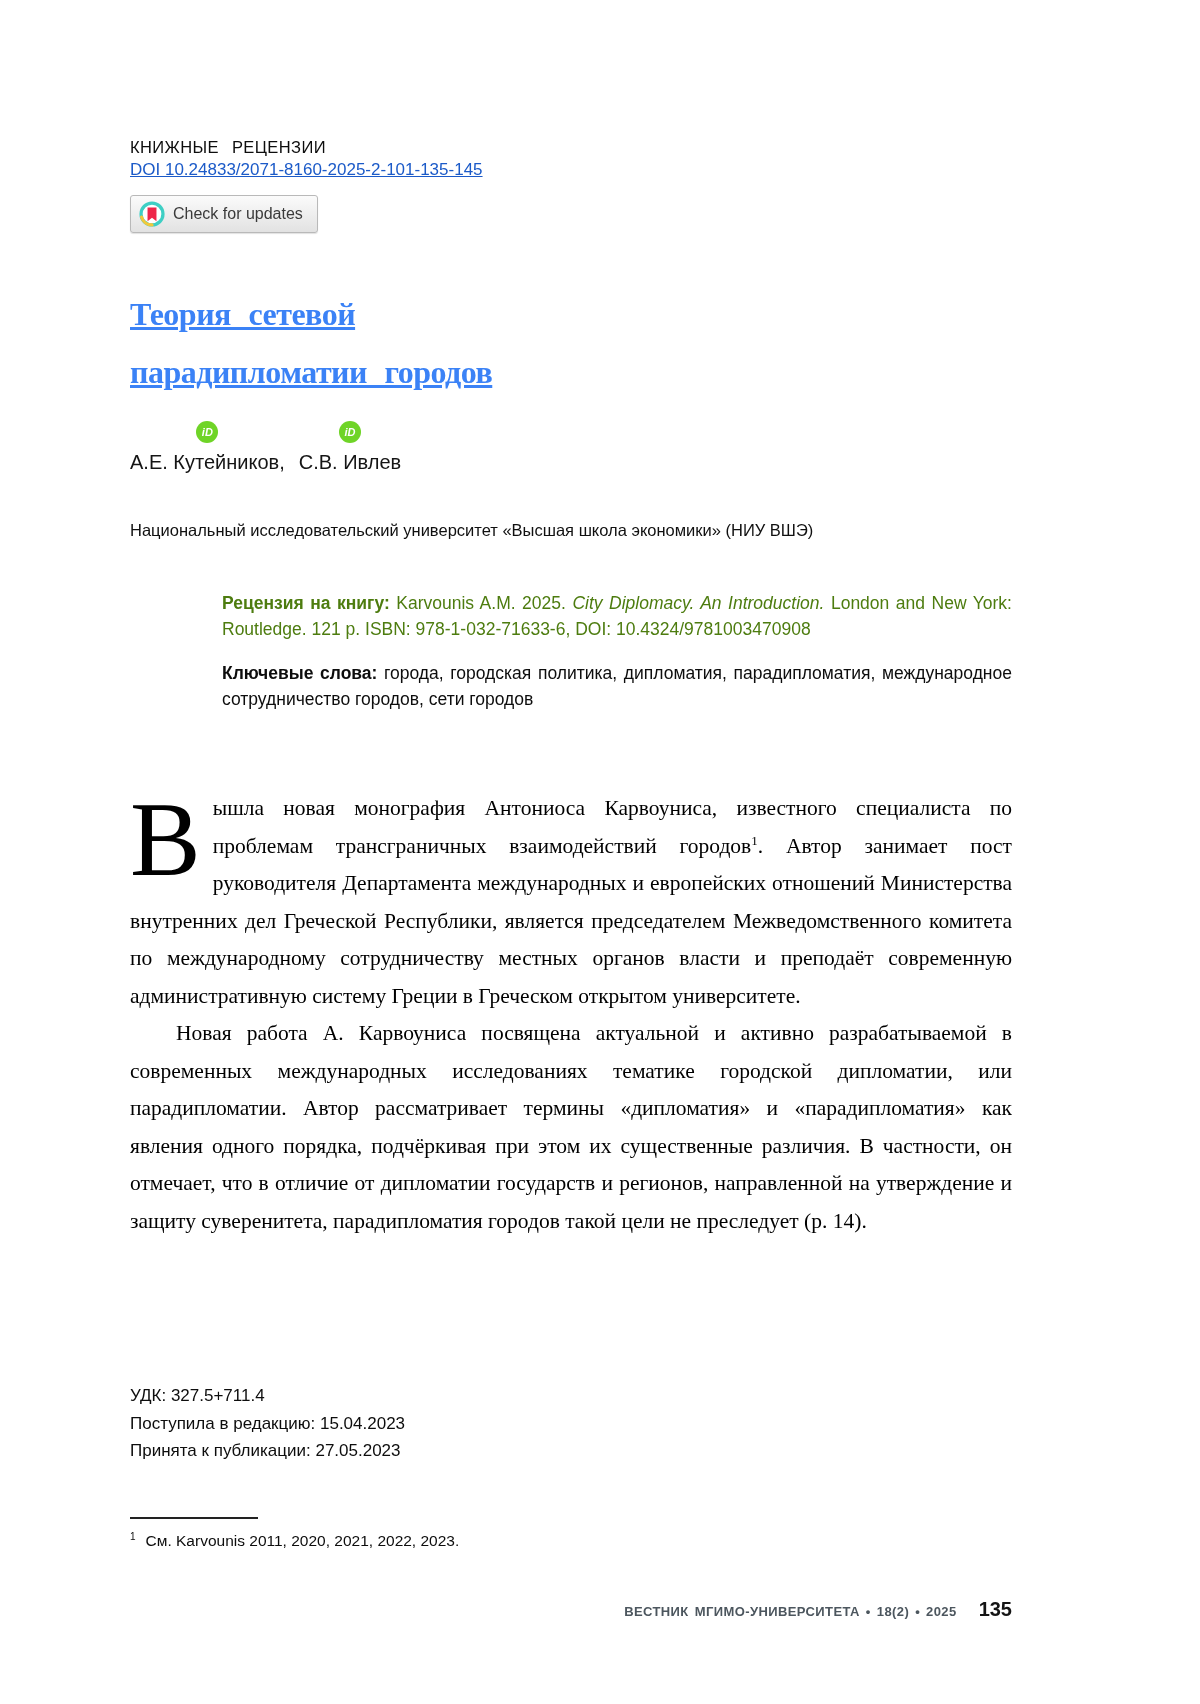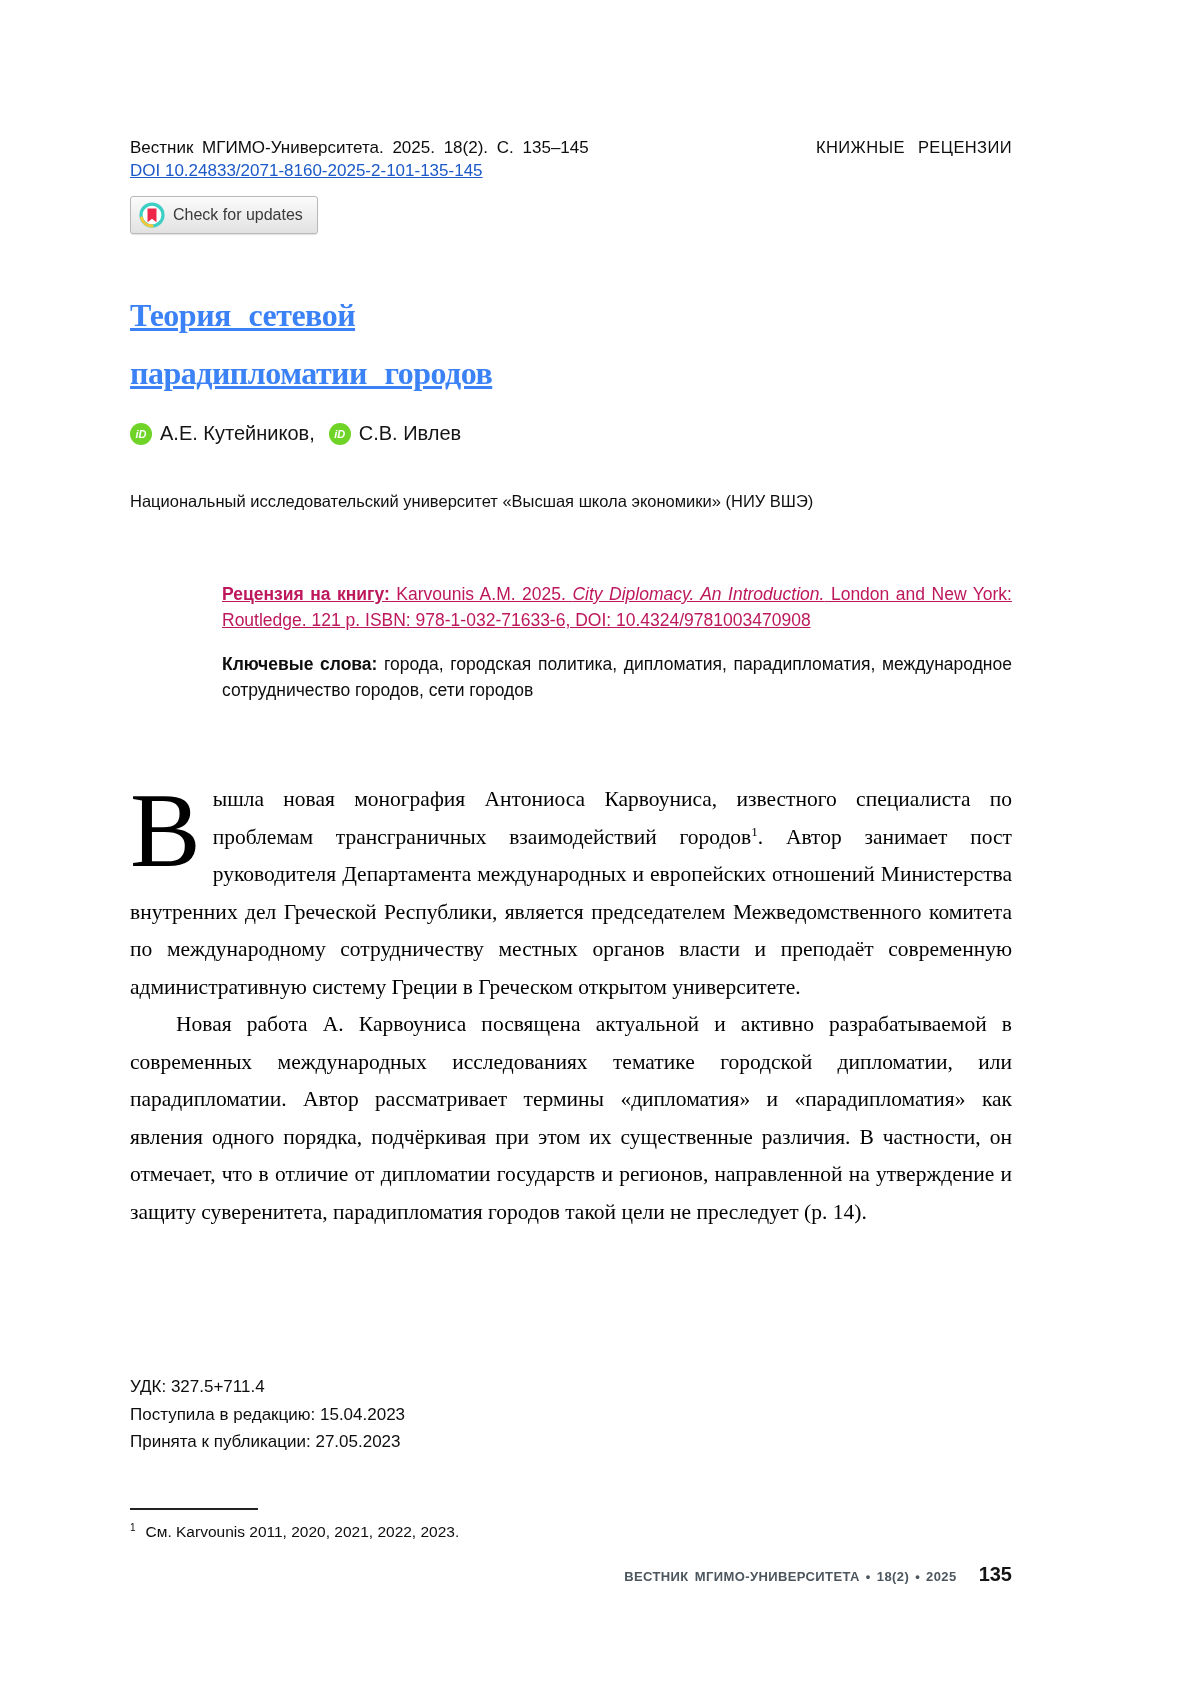--- a/index.html
+++ b/index.html
@@ -49,36 +49,36 @@
     font-weight: 700;
     font-size: 32px;
     line-height: 58px;
     color: #3b82f6;
     word-spacing: 10px;
     letter-spacing: -0.5px;
     text-decoration: underline;
   }
   
   .authors { margin-top: 20px; display: flex; align-items: center; gap: 14px; }
-  .author { display: inline-flex; align-items: center; gap: 8px; font-size: 20px; color: #151515; }
+  .author { display: inline-flex; align-items: center; gap: 8px; font-size: 20px; color: #151515; flex-direction: column; }
   .orcid {
     width: 22px; height: 22px; border-radius: 50%;
     background: #6fd427;
     color: #ffffff;
     font-size: 11px; font-weight: 700;
     display: inline-flex; align-items: center; justify-content: center;
     font-style: italic;
     cursor: pointer;
     flex: 0 0 auto;
   }
   
   .affils { margin-top: 44px; font-size: 16.5px; line-height: 25px; color: #101010; }
   
   .abstract-block { padding-left: 92px; }
-  .review { margin-top: 67px; font-size: 17.5px; line-height: 26px; color: #be185d; text-align: justify; text-decoration: underline; }
+  .review { margin-top: 47px; font-size: 17.5px; line-height: 26px; color: #4d7c0f; text-align: justify; }
   .review .lbl, .keywords .lbl { font-weight: 700; }
   .review .ital { font-style: italic; }
   .keywords { margin-top: 18px; font-size: 17.5px; line-height: 26px; color: #0d0d0d; text-align: justify; }
   
   .bodytext {
     margin-top: 78px;
     font-family: "Liberation Serif", serif;
     font-size: 21.5px;
     line-height: 37.5px;
     color: #000;
@@ -98,40 +98,39 @@
   .para2 { text-indent: 46px; }
   
   .meta { margin-top: 142px; font-size: 17px; line-height: 27.5px; color: #0d0d0d; }
   
   .fnrule { margin-top: 52px; width: 128px; height: 0; border-top: 2px solid #222; }
   .footnote { margin-top: 12px; font-size: 15.5px; color: #0d0d0d; }
   .footnote sup { font-size: 10px; margin-right: 10px; }
   
   .pagefooter {
     position: absolute;
-    left: 130px; top: 1563px;
+    left: 130px; top: 1598px;
     width: 882px;
     display: flex;
     justify-content: flex-end;
     align-items: baseline;
     gap: 22px;
   }
   .footer-journal {
     font-size: 13px; font-weight: 700; color: #4c565e;
     letter-spacing: 0.4px; word-spacing: 2px;
   }
   .footer-page { font-size: 20px; font-weight: 700; color: #141414; }
 </style>
 </head>
 <body>
 
 <div class="page">
 
   <div class="hdr-row">
-    <span class="journal-ref">Вестник МГИМО-Университета. 2025. 18(2). С. 135–145</span>
     <span class="section-label">КНИЖНЫЕ РЕЦЕНЗИИ</span>
   </div>
 
   <a class="doi-link">DOI 10.24833/2071-8160-2025-2-101-135-145</a>
 
   <div>
     <span class="crossmark">
       <span style="display:inline-flex;">
         <svg width="26" height="26" viewBox="0 0 32 32">
           <circle cx="16" cy="16" r="13.5" fill="#ffffff" stroke="#3ecfc4" stroke-width="4"></circle>

